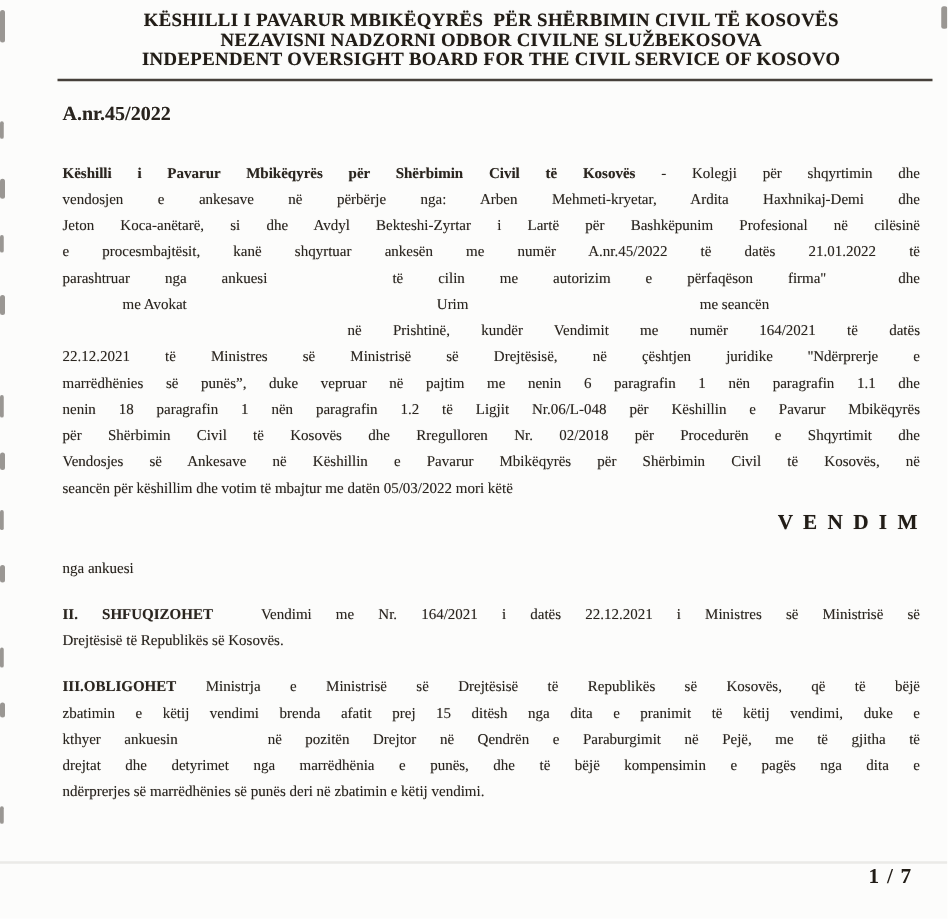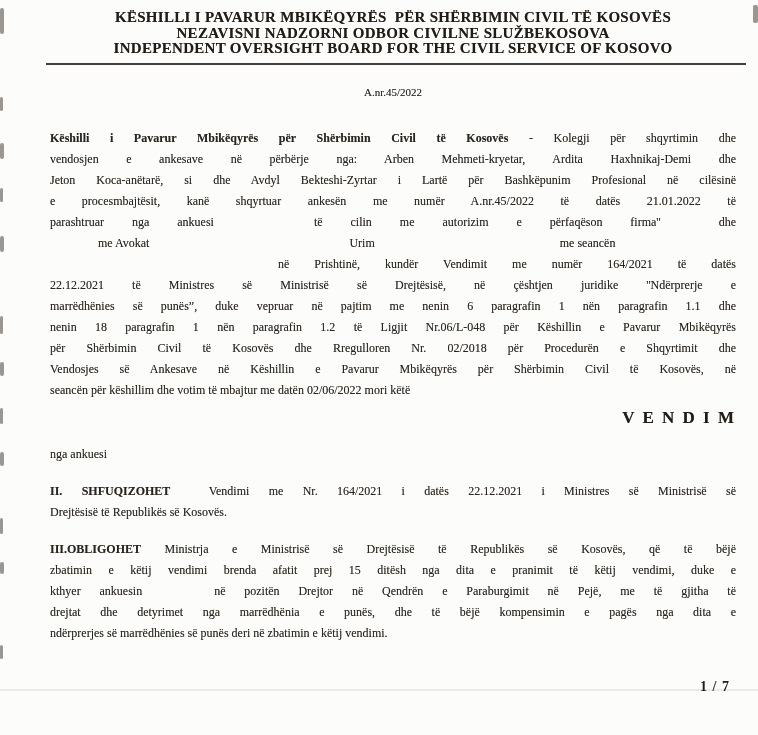--- a/index.html
+++ b/index.html
@@ -7,33 +7,33 @@
     position:relative;width:758px;height:735px;box-sizing:border-box;
     background:var(--paper,#fcfcfb);
     padding:10px 22px 0 50px;overflow:hidden;
     font-family:"Liberation Serif","DejaVu Serif",serif;
     color:var(--ink,#2a251f);
   }
   .letterhead{text-align:center;font-weight:bold;color:var(--ink-dark,#211c16);}
   .lh-line{font-size:15px;line-height:15.5px;letter-spacing:0.3px;
     text-shadow:0 0 0.6px rgba(33,28,22,0.5);}
   .rule{border:0;border-top:2px solid var(--rule,#46403a);margin:6px -10px 0 -4px;}
-  .case-number{margin-top:17px;text-align:center;font-weight:normal;
-    font-size:11px;line-height:20px;text-shadow:0 0 0.5px rgba(33,28,22,0.4);}
+  .case-number{margin-top:17px;text-align:left;font-weight:bold;
+    font-size:16px;line-height:20px;text-shadow:0 0 0.5px rgba(33,28,22,0.4);}
   .para{font-size:12px;line-height:21px;}
   .para-intro{margin-top:26px;}
   .para-item{margin-top:16px;}
   .line{height:21px;text-shadow:0 0 0.6px rgba(42,37,31,0.4);}
   .line.j{text-align:justify;text-align-last:justify;}
   .b{font-weight:bold;}
   .gap{display:inline-block;height:2px;}
   .heading{text-align:right;font-weight:bold;font-size:17px;line-height:20px;
     letter-spacing:2px;margin:7px 0 14px;color:var(--ink-dark,#211c16);
     text-shadow:0 0 0.6px rgba(33,28,22,0.5);}
-  .footer{position:absolute;right:28px;bottom:40px;font-size:14px;
+  .footer{position:absolute;right:28px;bottom:24px;font-size:17px;
     font-weight:bold;letter-spacing:1px;color:var(--ink-dark,#211c16);}
   .faint-line{position:absolute;left:0;right:0;bottom:44px;height:2px;
     background:rgba(190,188,180,0.28);}
   .artifact{position:absolute;background:rgba(55,50,43,0.5);
     border-radius:2px;filter:blur(0.4px);}
 </style>
 </head>
 <body>
 
 <div class="page">
@@ -69,21 +69,21 @@
         <div class="line j"><span>Jeton Koca-anëtarë, si dhe Avdyl Bekteshi-Zyrtar i Lartë për Bashkëpunim Profesional në cilësinë</span></div>
         <div class="line j"><span>e procesmbajtësit, kanë shqyrtuar ankesën me numër A.nr.45/2022 të datës 21.01.2022 të</span></div>
         <div class="line j"><span>parashtruar nga ankuesi</span><span class="gap" style="width: 100px;"></span><span>të cilin me autorizim e përfaqëson firma''</span><span class="gap" style="width: 58px;"></span><span>dhe</span></div>
         <div class="line" style="padding-left: 48px;"><span>me Avokat</span><span class="gap" style="width: 200px;"></span><span>Urim</span><span class="gap" style="width: 185px;"></span><span>me seancën</span></div>
         <div class="line j"><span class="gap" style="width: 228px;"></span><span>në Prishtinë, kundër Vendimit me numër 164/2021 të datës</span></div>
         <div class="line j"><span>22.12.2021 të Ministres së Ministrisë së Drejtësisë, në çështjen juridike ''Ndërprerje e</span></div>
         <div class="line j"><span>marrëdhënies së punës”, duke vepruar në pajtim me nenin 6 paragrafin 1 nën paragrafin 1.1 dhe</span></div>
         <div class="line j"><span>nenin 18 paragrafin 1 nën paragrafin 1.2 të Ligjit Nr.06/L-048 për Këshillin e Pavarur Mbikëqyrës</span></div>
         <div class="line j"><span>për Shërbimin Civil të Kosovës dhe Rregulloren Nr. 02/2018 për Procedurën e Shqyrtimit dhe</span></div>
         <div class="line j"><span>Vendosjes së Ankesave në Këshillin e Pavarur Mbikëqyrës për Shërbimin Civil të Kosovës, në</span></div>
-        <div class="line"><span>seancën për këshillim dhe votim të mbajtur me datën 02/06/2022 mori këtë</span></div>
+        <div class="line"><span>seancën për këshillim dhe votim të mbajtur me datën 05/03/2022 mori këtë</span></div>
       </div>
 
     <h1 class="heading">V E N D I M</h1>
 
     <div class="para para-item">
         <div class="line"><span>nga ankuesi</span><span class="gap" style="width: 120px;"></span></div>
       </div>
     <div class="para para-item">
         <div class="line j"><span class="b">II. SHFUQIZOHET</span><span>&nbsp; Vendimi me Nr. 164/2021 i datës 22.12.2021 i Ministres së Ministrisë së</span></div>
         <div class="line"><span>Drejtësisë të Republikës së Kosovës.</span></div>

